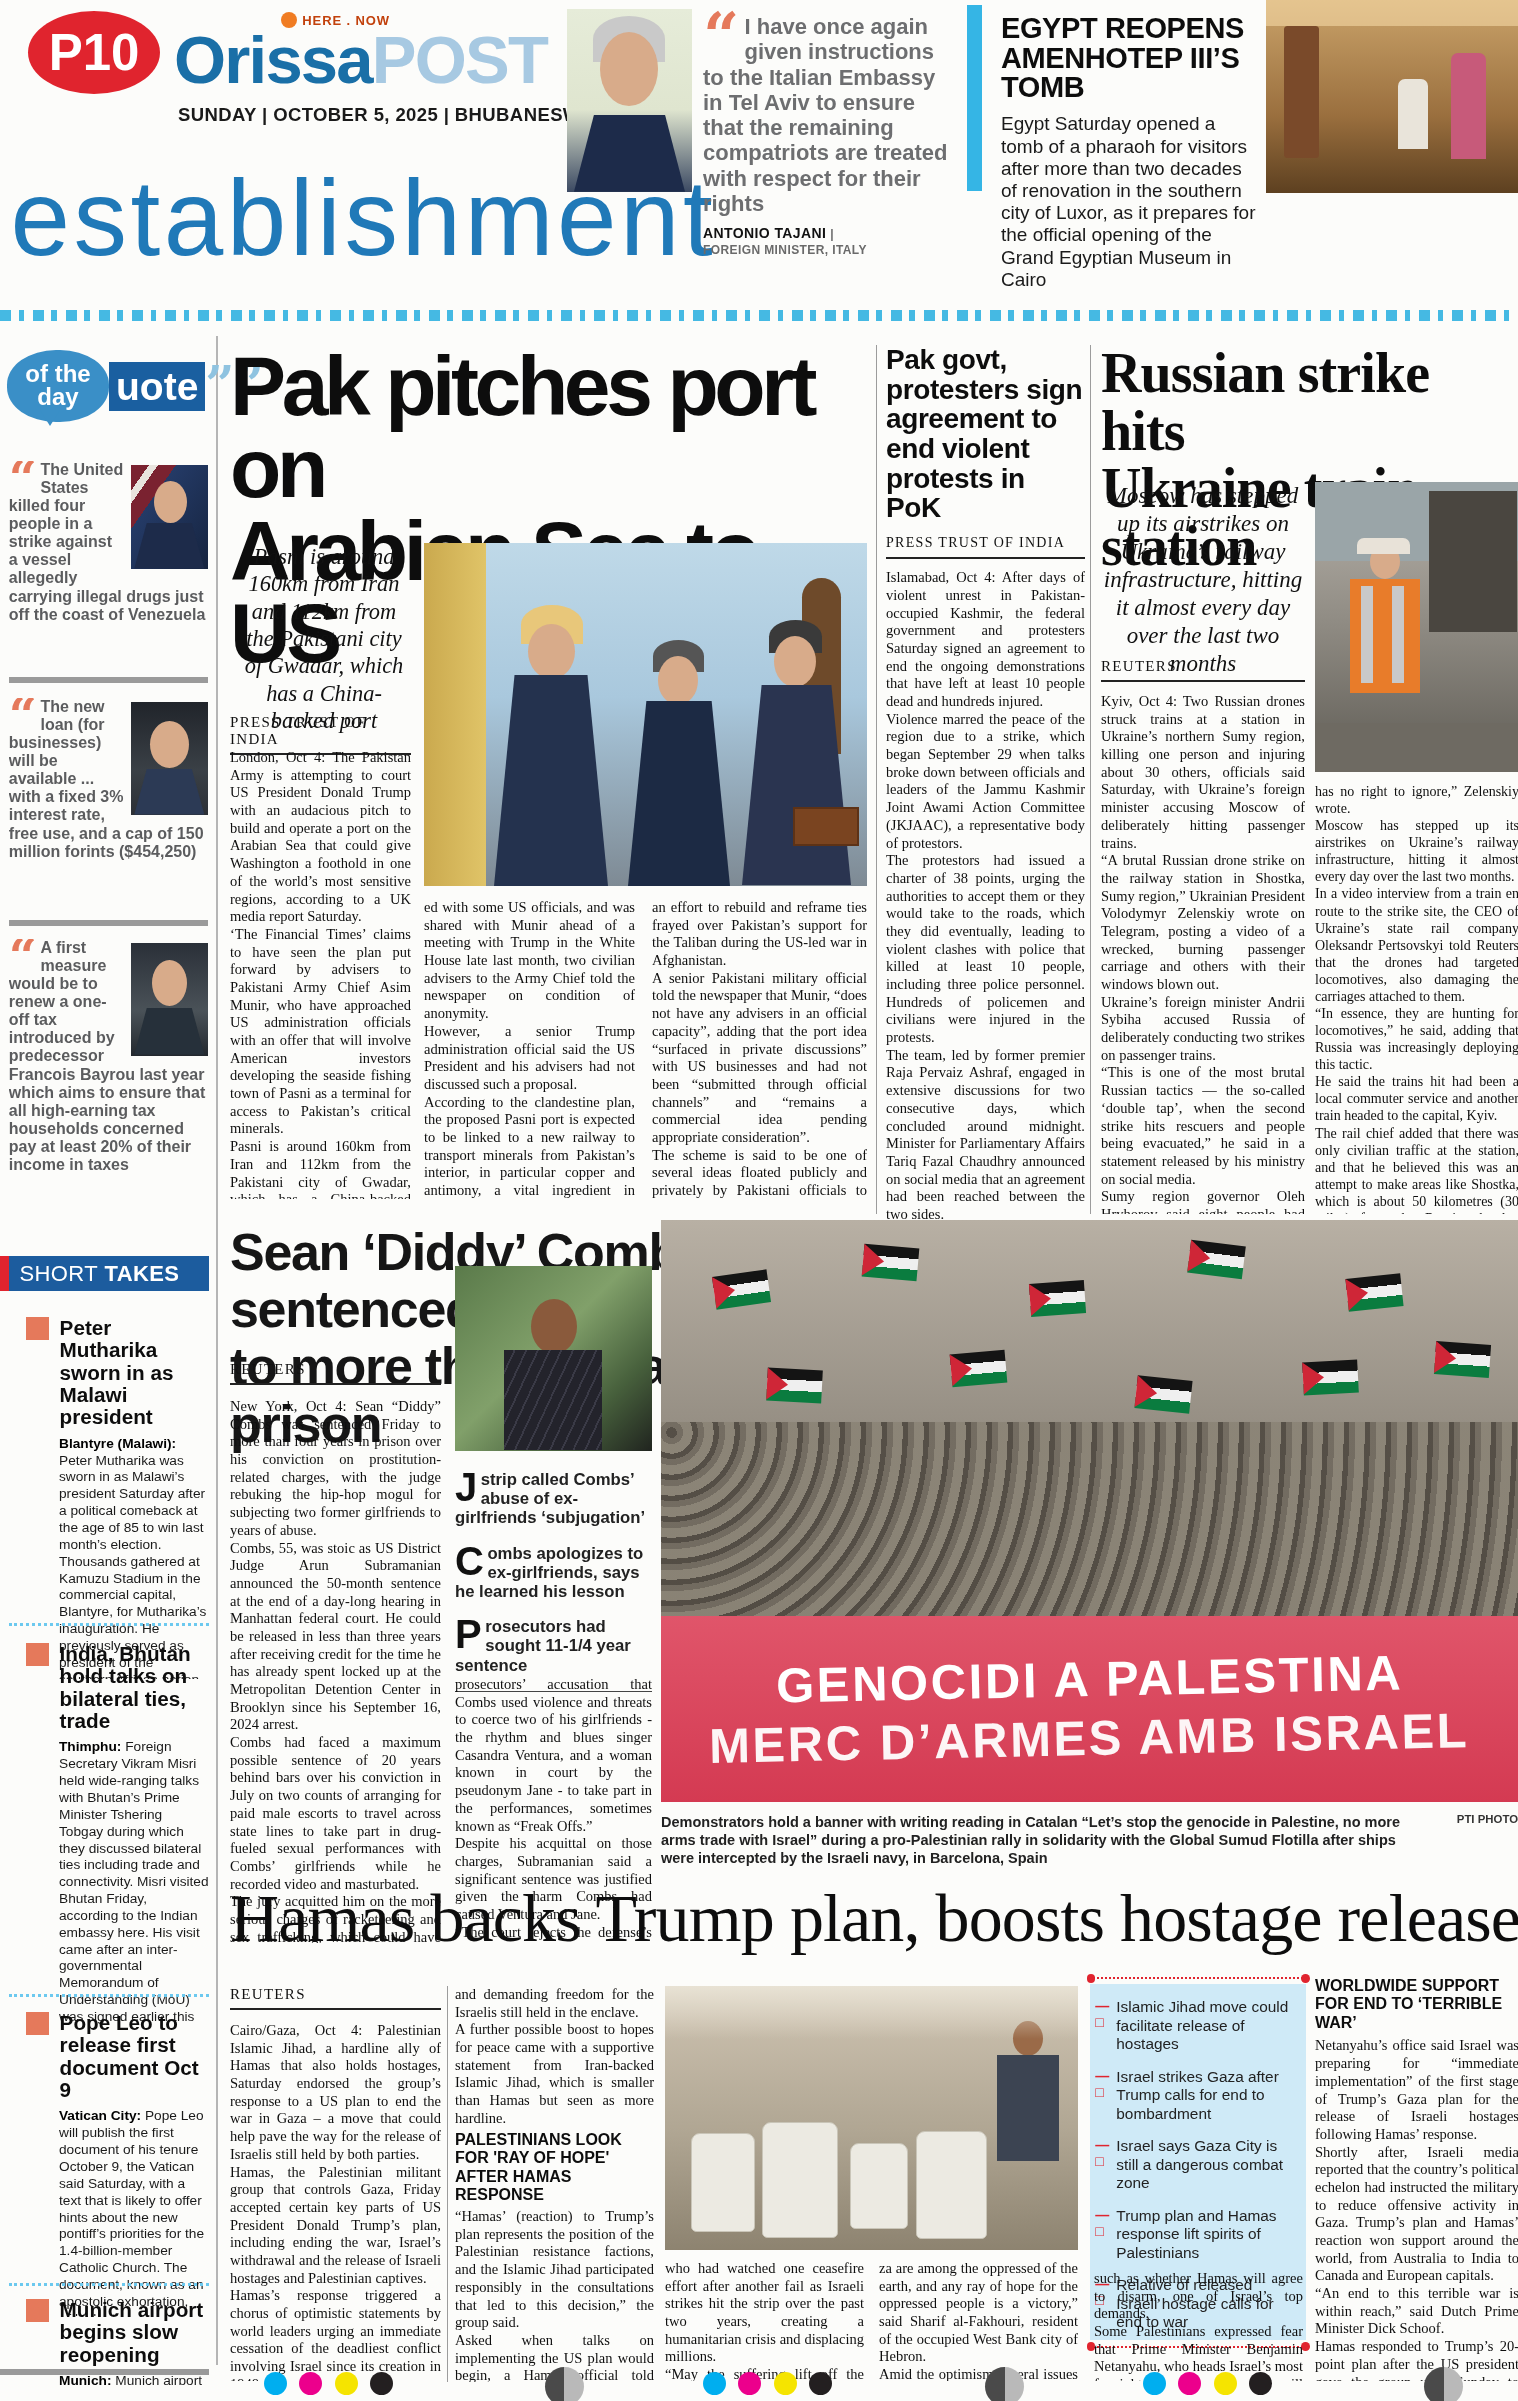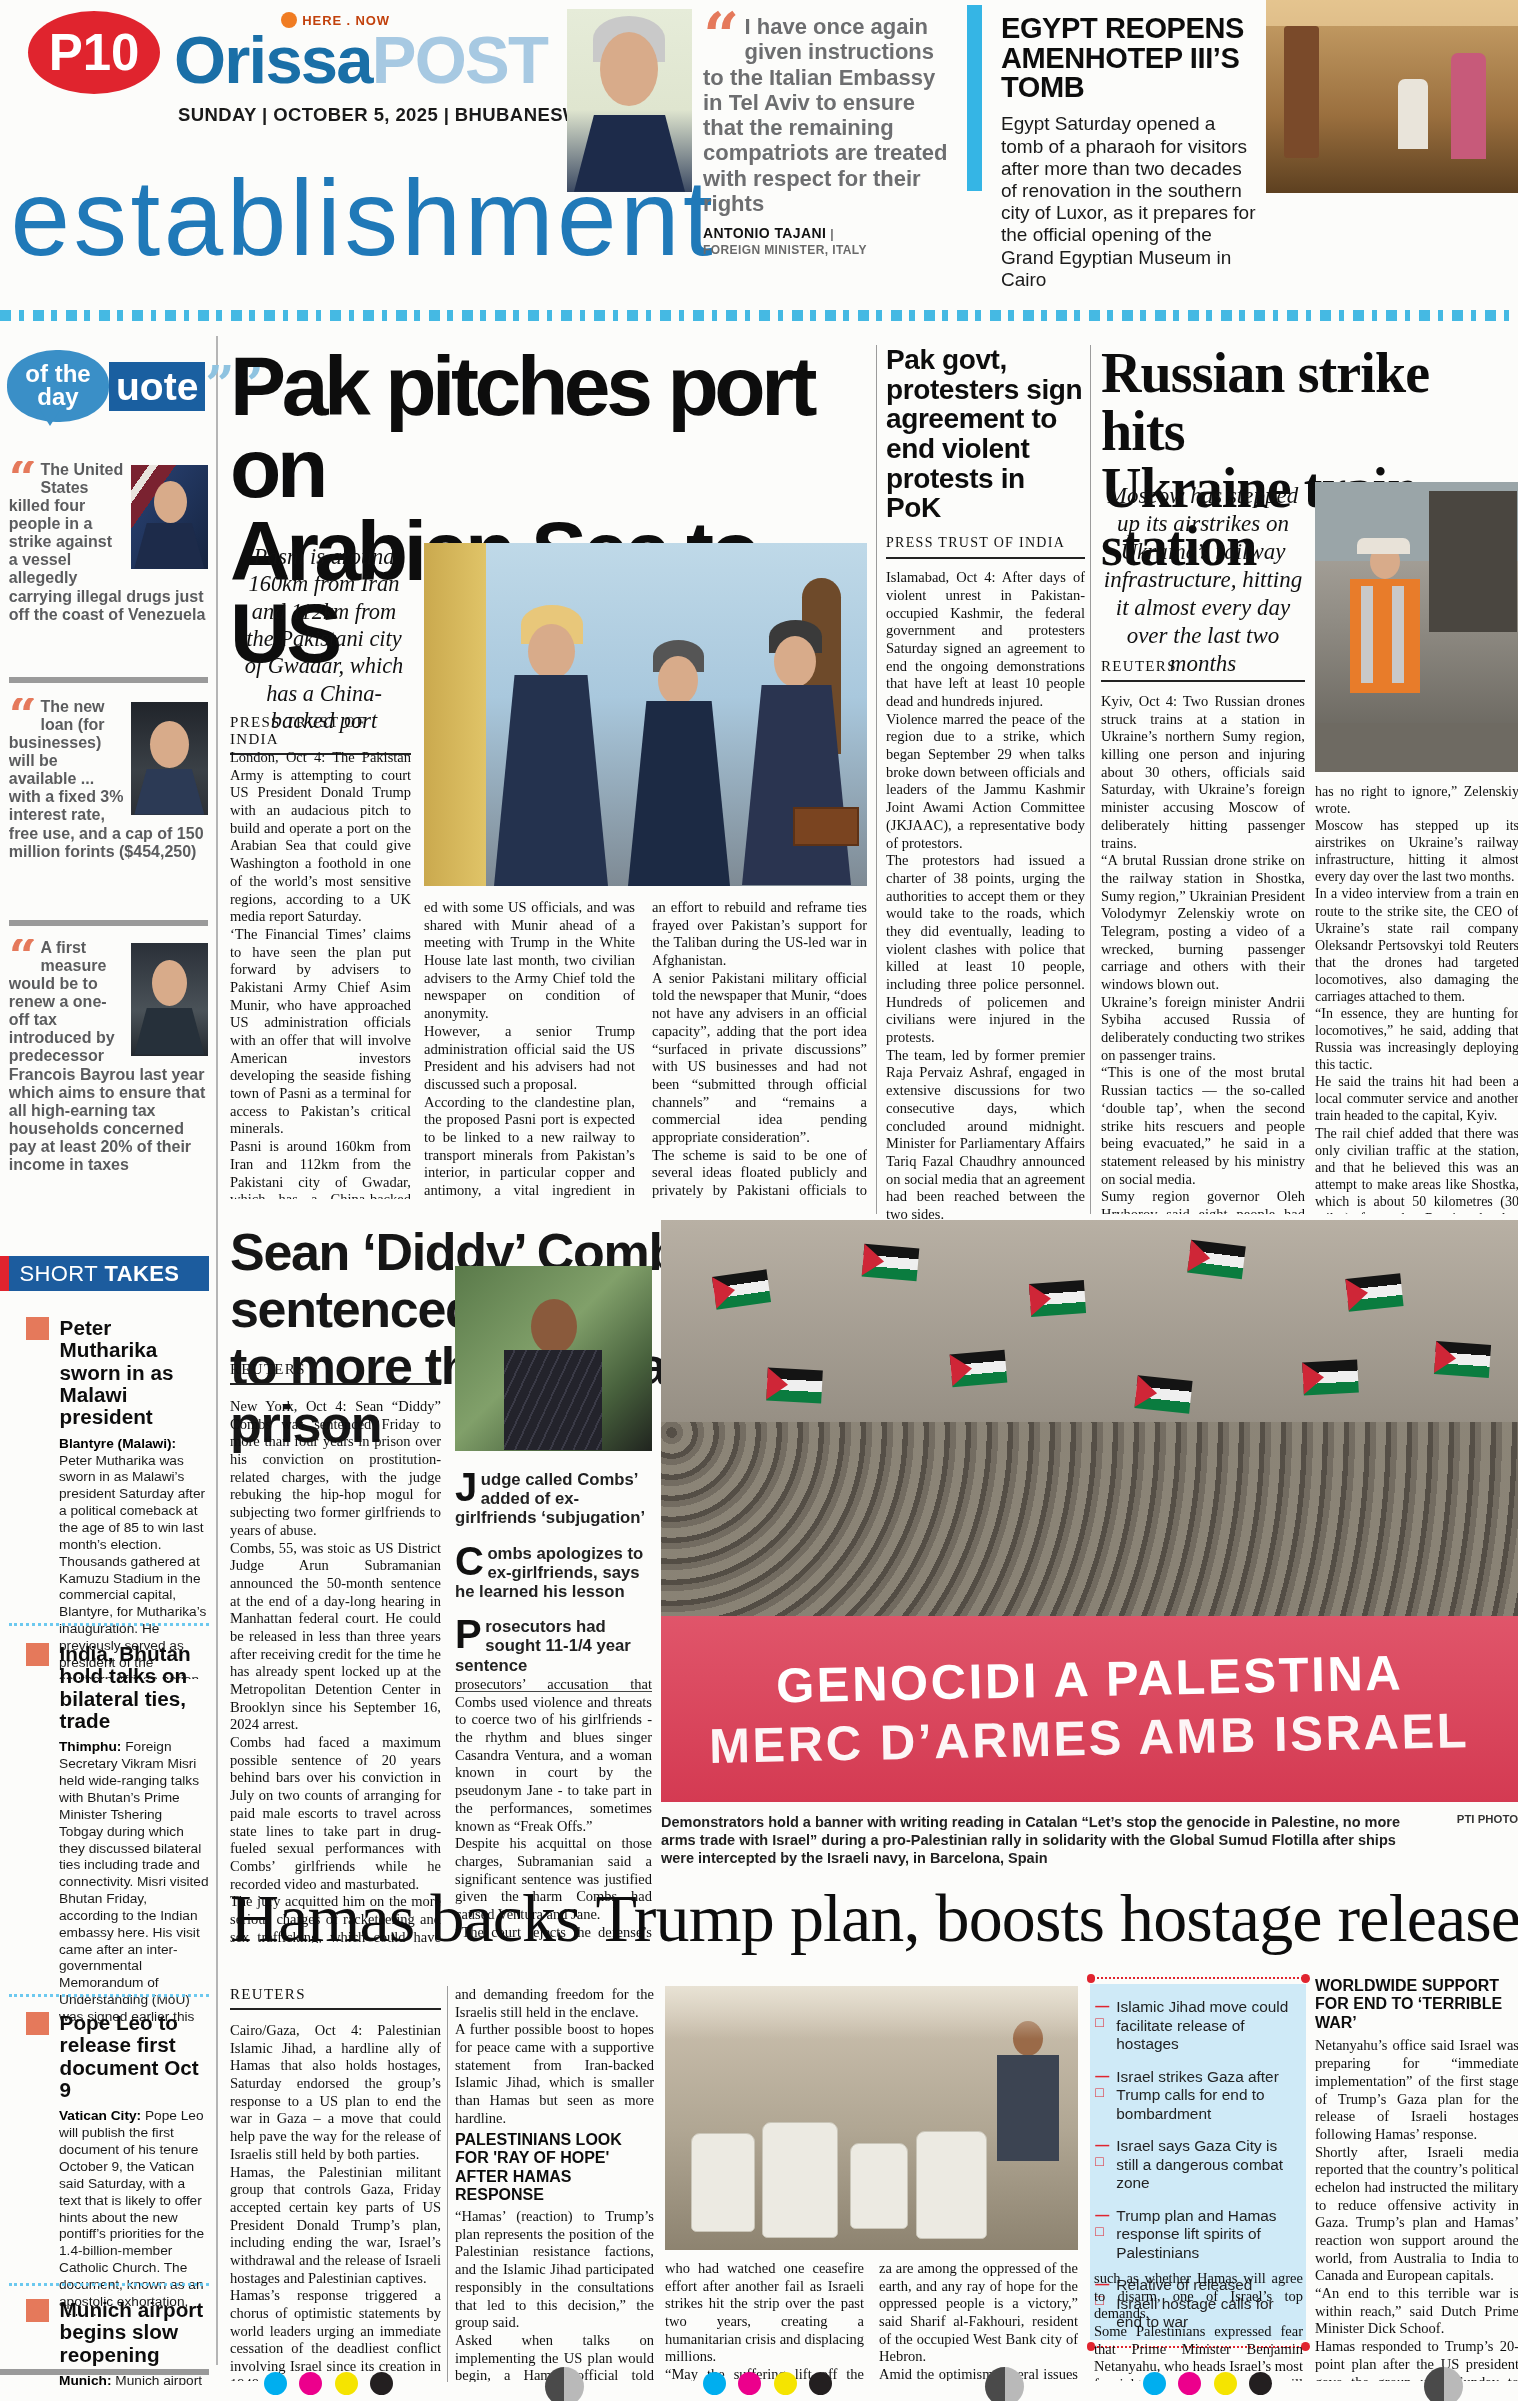--- a/index.html
+++ b/index.html
@@ -301,21 +301,21 @@
 Combs had faced a maximum possible sentence of 20 years behind bars over his conviction in July on two counts of arranging for paid male escorts to travel across state lines to take part in drug-fueled sexual performances with Combs’ girlfriends while he recorded video and masturbated.
 The jury acquitted him on the more serious charges of racketeering and sex trafficking, which could have earned him a life sentence.
 Those charges hinged on</div>
 
   <div class="abs ph ph-diddy" style="left:455px;top:1266px;width:197px;height:185px;">
     <span class="face" style="left:76px;top:33px;width:46px;height:55px;background:#8a5a3c;"></span>
     <span style="position:absolute;left:49px;top:84px;width:98px;height:100px;background:repeating-linear-gradient(115deg,#23232b 0 8.8px,#3a3a46 8.8px 10.6px);"></span>
   </div>
 
   <div class="abs" style="left:455px;top:1470px;width:197px;">
-    <div class="hl-item"><span class="hl-initial">J</span><span>udge called Combs’ added of ex-girlfriends ‘subjugation’</span></div>
+    <div class="hl-item"><span class="hl-initial">J</span><span>strip called Combs’ abuse of ex-girlfriends ‘subjugation’</span></div>
     <div class="hl-item"><span class="hl-initial">C</span><span>ombs apologizes to ex-girlfriends, says he learned his lesson</span></div>
     <div class="hl-item"><span class="hl-initial">P</span><span>rosecutors had sought 11-1/4 year sentence</span></div>
     <div style="border-top:1.3px solid #444;"></div>
   </div>
   <div class="abs bodytext just pre clip" style="left:455px;top:1676px;width:197px;height:267px;">prosecutors’ accusation that Combs used violence and threats to coerce two of his girlfriends - the rhythm and blues singer Casandra Ventura, and a woman known in court by the pseudonym Jane - to take part in the performances, sometimes known as “Freak Offs.”
 Despite his acquittal on those charges, Subramanian said a significant sentence was justified given the harm Combs had caused Ventura and Jane.
 “The court rejects the defense’s attempt to characterize what happened here as merely intimate, consensual experiences, or just a sex, drugs, and rock-and-roll story,” Subramanian said.</div>
 
   <div class="abs ph ph-crowd" style="left:661px;top:1220px;width:857px;height:582px;">
     <span class="flag" style="left:53px;top:53px;transform:rotate(-8deg);"></span>

